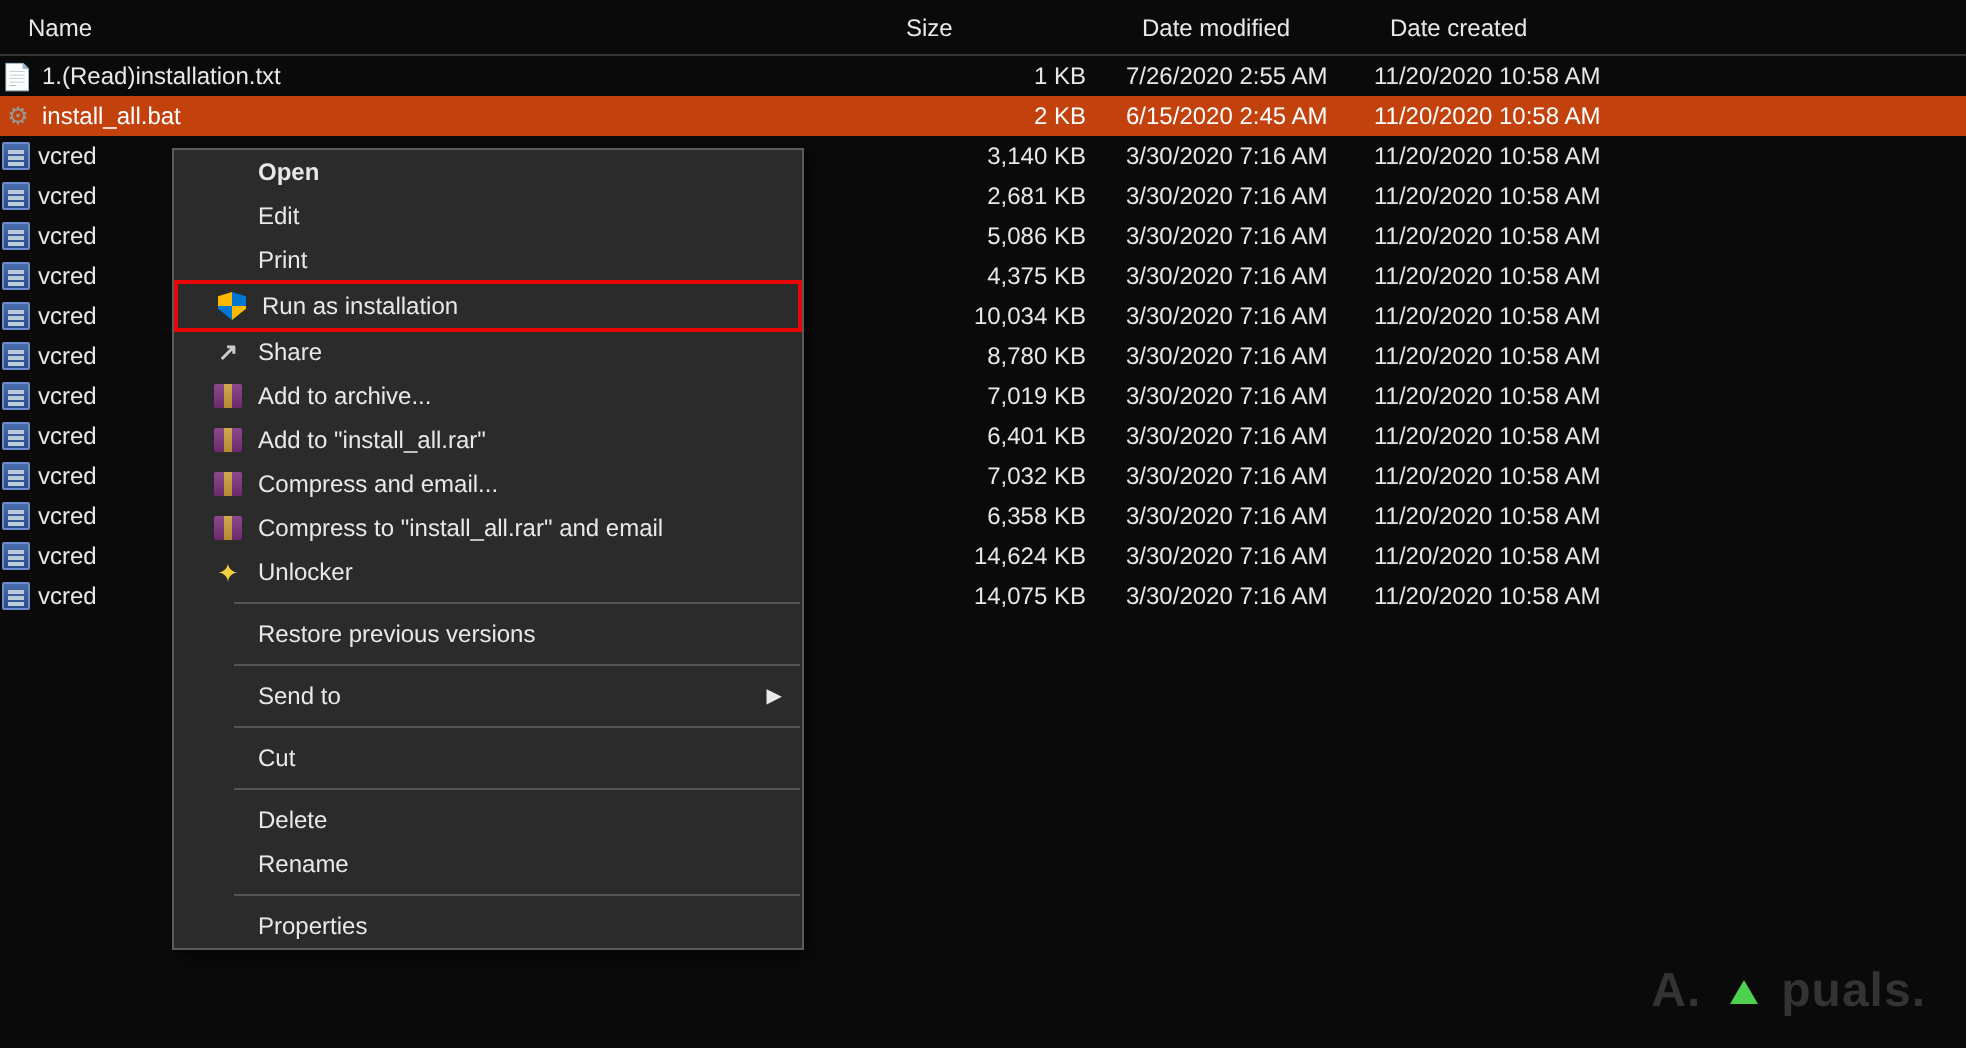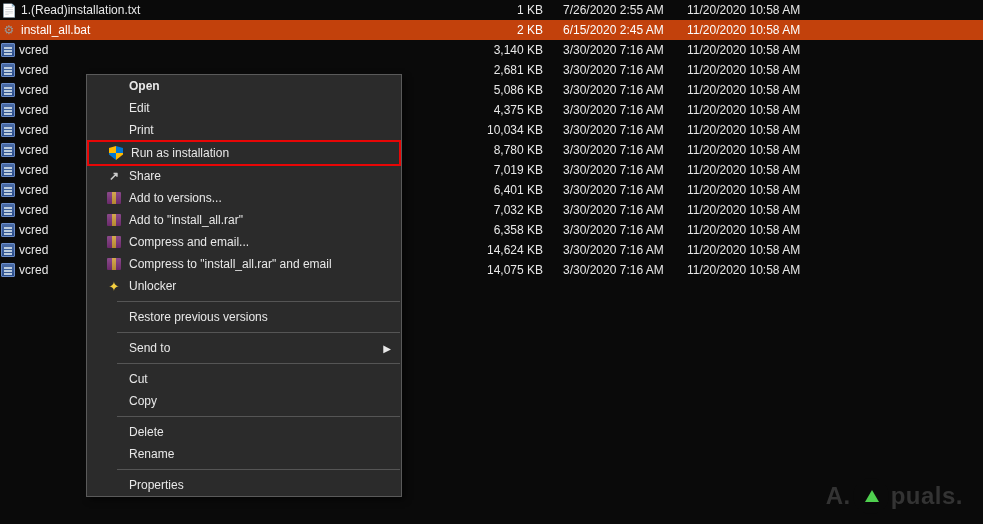--- a/index.html
+++ b/index.html
@@ -37,20 +37,26 @@
   .watermark { position: absolute; right: 20px; bottom: 10px; display: flex; align-items: center; gap: 2px; }
   .wm-circle { width: 36px; height: 36px; border-radius: 50%; background: #0a0a0a; display: flex; align-items: center; justify-content: center; }
   .wm-triangle { width: 0; height: 0; border-left: 7px solid transparent; border-right: 7px solid transparent; border-bottom: 12px solid #4fd04f; margin-left: 2px; }
   .wm-text { font-size: 24px; font-weight: 600; color: #333; letter-spacing: 0.5px; }
   .wm-text::after { content: "."; color: #333; }
 </style>
 </head>
 <body>
 
 <div class="file-list">
+  <div class="header-row">
+    <div class="header-cell col-name">Name</div>
+    <div class="header-cell col-size">Size</div>
+    <div class="header-cell col-modified">Date modified</div>
+    <div class="header-cell col-created">Date created</div>
+  </div>
   <div id="rows">
       <div class="file-row">
         <div class="row-name">
           <span class="icon icon-txt"></span>
           <span>1.(Read)installation.txt</span>
         </div>
         <div class="row-size">1 KB</div>
         <div class="row-modified">7/26/2020 2:55 AM</div>
         <div class="row-created">11/20/2020 10:58 AM</div>
       </div>
@@ -196,21 +202,21 @@
     <div class="menu-item">
       <span class="menu-icon">
         <span class="ico-share"></span>
       </span>
       <span class="menu-text">Share</span>
     </div>
     <div class="menu-item">
       <span class="menu-icon">
         <span class="ico-archive"></span>
       </span>
-      <span class="menu-text">Add to versions...</span>
+      <span class="menu-text">Add to archive...</span>
     </div>
     <div class="menu-item">
       <span class="menu-icon">
         <span class="ico-archive"></span>
       </span>
       <span class="menu-text">Add to "install_all.rar"</span>
     </div>
     <div class="menu-item">
       <span class="menu-icon">
         <span class="ico-archive"></span>
@@ -237,24 +243,20 @@
     <div class="menu-sep"></div>
     <div class="menu-item">
       <span class="menu-icon"></span>
       <span class="menu-text">Send to</span>
       <span class="menu-arrow">▶</span>
     </div>
     <div class="menu-sep"></div>
     <div class="menu-item">
       <span class="menu-icon"></span>
       <span class="menu-text">Cut</span>
-    </div>
-    <div class="menu-item">
-      <span class="menu-icon"></span>
-      <span class="menu-text">Copy</span>
     </div>
     <div class="menu-sep"></div>
     <div class="menu-item">
       <span class="menu-icon"></span>
       <span class="menu-text">Delete</span>
     </div>
     <div class="menu-item">
       <span class="menu-icon"></span>
       <span class="menu-text">Rename</span>
     </div>

